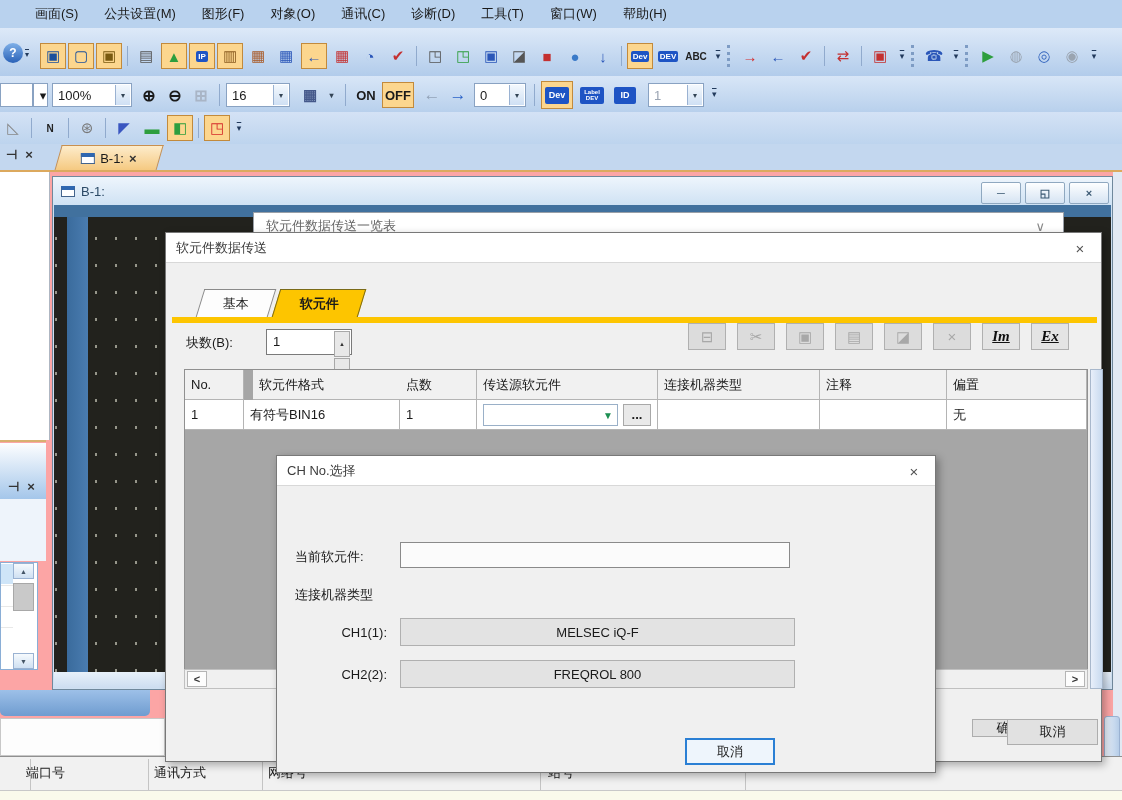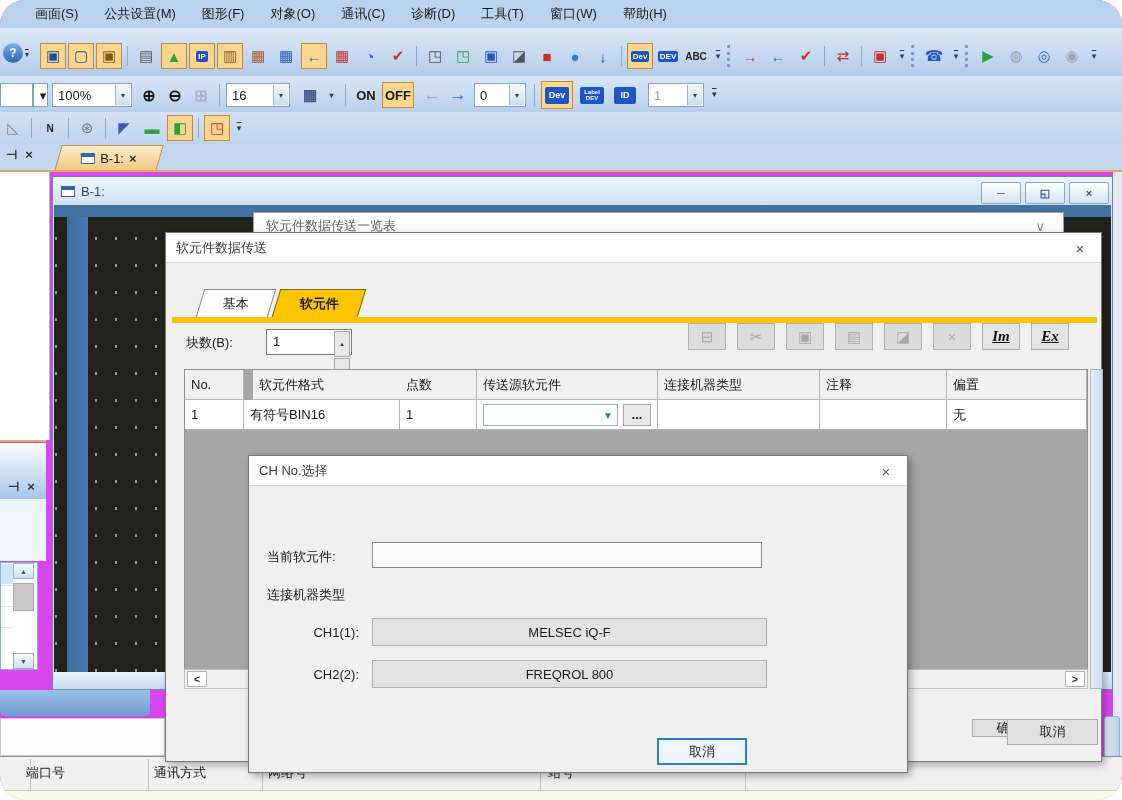--- a/index.html
+++ b/index.html
@@ -1,18 +1,18 @@
 <!DOCTYPE html>
 <html><head>
 <meta charset="utf-8">
 <style>
   * { margin:0; padding:0; box-sizing:border-box; }
   body { font-family:"Liberation Sans", sans-serif; }
   .stage { position:relative; width:1122px; height:800px; overflow:hidden;
-           background:#d946ef; font-size:13px; color:#1a1a1a;border-radius:25px; }
+           background:#fca5a5; font-size:13px; color:#1a1a1a; }
   .abs { position:absolute; }
 
   
   .menubar { left:0; top:0; width:1122px; height:28px; background:#b9d2ee;
              display:flex; align-items:center; padding-left:22px; }
   .mitem { padding:0 13px; line-height:28px; cursor:default; }
   .tb1 { left:0; top:28px; width:1122px; height:48px;
          background:linear-gradient(#dde9f8,#b2cceb); }
   .tb2 { left:0; top:76px; width:1122px; height:36px;
          background:linear-gradient(#d8e6f7,#b8d0ec); }
@@ -141,21 +141,21 @@
   .hscroll { position:absolute; left:18px; top:436px; width:904px; height:20px; background:#f0f0f0;
              border:1px solid #c0c0c0; }
   .harrow { position:absolute; top:1px; width:20px; height:16px; background:#fdfdfd;
             border:1px solid #b5b5b5; display:flex; align-items:center; justify-content:center;
             font-size:11px; font-weight:bold; color:#333; }
   .vscroll { position:absolute; left:924px; top:136px; width:13px; height:320px;
              background:linear-gradient(90deg,#e8effa,#c8daef); border:1px solid #a8b8cc; }
   .btn { background:#e1e1e1; border:1px solid #adadad; display:flex; align-items:center;
          justify-content:center; font-size:13px; }
 
-  .chdlg { left:248px; top:455px; width:660px; height:318px; z-index:6; }
+  .chdlg { left:276px; top:455px; width:660px; height:318px; z-index:6; }
   .chlabel { display:inline-block; width:90px; text-align:right; }
   .chrow { display:flex; align-items:center; margin-bottom:14px; }
   .chbtn { width:395px; height:28px; margin-left:13px; background:#e3e3e3;
            border:1px solid #b0b0b0; display:flex; align-items:center; justify-content:center; }
   .chinput { position:absolute; left:123px; top:86px; width:390px; height:26px;
              background:#fbfbfb; border:1px solid #8a8a8a; }
   .chcancel { position:absolute; left:408px; top:282px; width:90px; height:27px;
               background:#eef5fc; border:2px solid #2a7fd4; }
 
   

